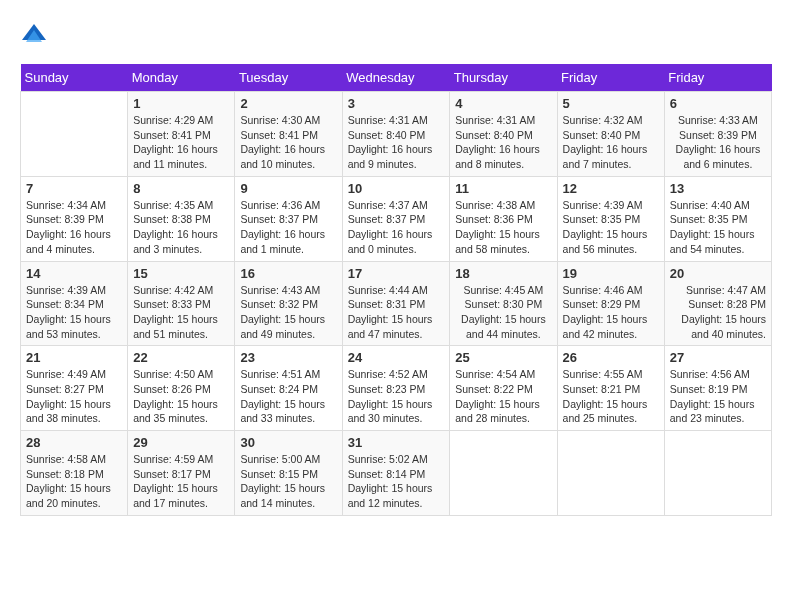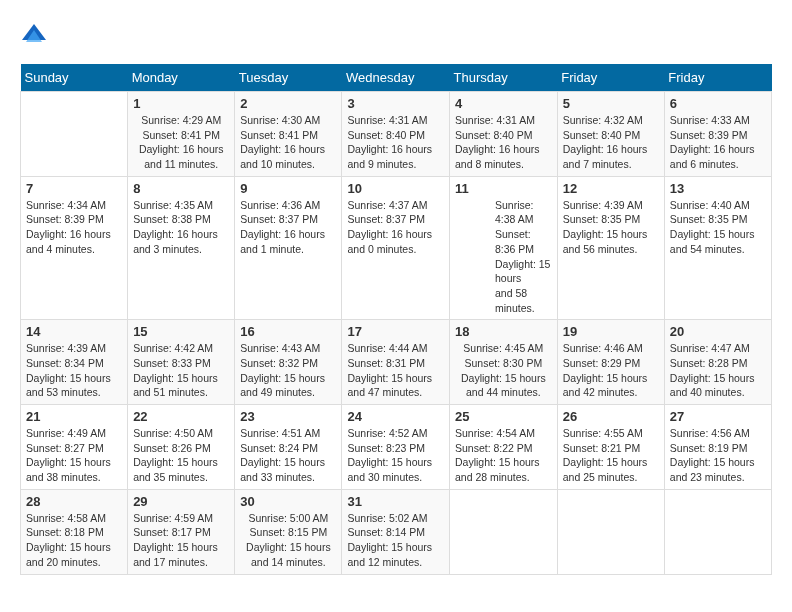--- a/index.html
+++ b/index.html
@@ -46,21 +46,21 @@
     .location {
       font-size: 16px;
       color: #333;
     }
     table {
       width: 100%;
       border-collapse: collapse;
       font-size: 11px;
     }
     thead tr th {
-      background-color: #0369a1;
+      background-color: #6d28d9;
       color: #fff;
       padding: 6px 4px;
       text-align: left;
       font-size: 13px;
       font-weight: normal;
     }
     tbody tr td {
       border: 1px solid #ddd;
       vertical-align: top;
       padding: 4px 5px;
@@ -119,21 +119,21 @@
         <th>Thursday</th>
         <th>Friday</th>
         <th>Friday</th>
       </tr>
   </thead>
   <tbody id="calendar-body">
   <tr>
         <td class="empty-cell"></td>
         <td>
           <div class="day-number">1</div>
-          <div class="day-info" style="white-space: pre-line; text-align: center;">Sunrise: 4:29 AM
+          <div class="day-info" style="white-space: pre-line;">Sunrise: 4:29 AM
 Sunset: 8:41 PM
 Daylight: 16 hours
 and 11 minutes.</div>
         </td>
         <td>
           <div class="day-number">2</div>
           <div class="day-info" style="white-space: pre-line;">Sunrise: 4:30 AM
 Sunset: 8:41 PM
 Daylight: 16 hours
 and 10 minutes.</div>
@@ -154,21 +154,21 @@
         </td>
         <td>
           <div class="day-number">5</div>
           <div class="day-info" style="white-space: pre-line;">Sunrise: 4:32 AM
 Sunset: 8:40 PM
 Daylight: 16 hours
 and 7 minutes.</div>
         </td>
         <td>
           <div class="day-number">6</div>
-          <div class="day-info" style="white-space: pre-line;">Sunrise: 4:33 AM
+          <div class="day-info" style="white-space: pre-line; text-align: center;">Sunrise: 4:33 AM
 Sunset: 8:39 PM
 Daylight: 16 hours
 and 6 minutes.</div>
         </td>
       </tr>
       <tr>
         <td>
           <div class="day-number">7</div>
           <div class="day-info" style="white-space: pre-line;">Sunrise: 4:34 AM
 Sunset: 8:39 PM
@@ -191,21 +191,21 @@
         </td>
         <td>
           <div class="day-number">10</div>
           <div class="day-info" style="white-space: pre-line;">Sunrise: 4:37 AM
 Sunset: 8:37 PM
 Daylight: 16 hours
 and 0 minutes.</div>
         </td>
         <td>
           <div class="day-number">11</div>
-          <div class="day-info" style="white-space: pre-line; margin-left: 40px;">Sunrise: 4:38 AM
+          <div class="day-info" style="white-space: pre-line;">Sunrise: 4:38 AM
 Sunset: 8:36 PM
 Daylight: 15 hours
 and 58 minutes.</div>
         </td>
         <td>
           <div class="day-number">12</div>
           <div class="day-info" style="white-space: pre-line;">Sunrise: 4:39 AM
 Sunset: 8:35 PM
 Daylight: 15 hours
 and 56 minutes.</div>
@@ -256,21 +256,21 @@
         </td>
         <td>
           <div class="day-number">19</div>
           <div class="day-info" style="white-space: pre-line;">Sunrise: 4:46 AM
 Sunset: 8:29 PM
 Daylight: 15 hours
 and 42 minutes.</div>
         </td>
         <td>
           <div class="day-number">20</div>
-          <div class="day-info" style="white-space: pre-line;">Sunrise: 4:47 AM
+          <div class="day-info" style="white-space: pre-line; text-align: right;">Sunrise: 4:47 AM
 Sunset: 8:28 PM
 Daylight: 15 hours
 and 40 minutes.</div>
         </td>
       </tr>
       <tr>
         <td>
           <div class="day-number">21</div>
           <div class="day-info" style="white-space: pre-line;">Sunrise: 4:49 AM
 Sunset: 8:27 PM
@@ -330,21 +330,21 @@
         </td>
         <td>
           <div class="day-number">29</div>
           <div class="day-info" style="white-space: pre-line;">Sunrise: 4:59 AM
 Sunset: 8:17 PM
 Daylight: 15 hours
 and 17 minutes.</div>
         </td>
         <td>
           <div class="day-number">30</div>
-          <div class="day-info" style="white-space: pre-line; text-align: center;">Sunrise: 5:00 AM
+          <div class="day-info" style="white-space: pre-line;">Sunrise: 5:00 AM
 Sunset: 8:15 PM
 Daylight: 15 hours
 and 14 minutes.</div>
         </td>
         <td>
           <div class="day-number">31</div>
           <div class="day-info" style="white-space: pre-line;">Sunrise: 5:02 AM
 Sunset: 8:14 PM
 Daylight: 15 hours
 and 12 minutes.</div>

